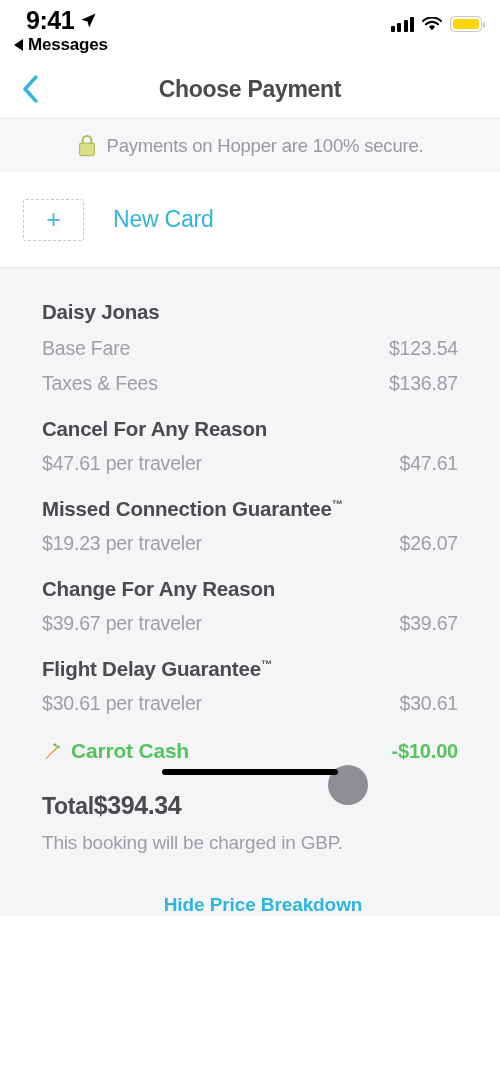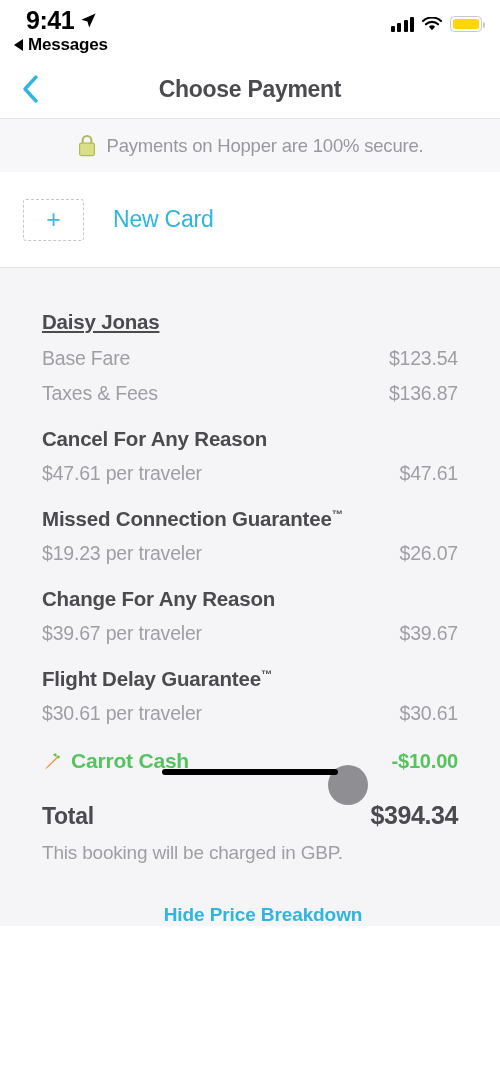--- a/index.html
+++ b/index.html
@@ -111,40 +111,40 @@
   
   .breakdown {
     background: #f5f4f7;
     padding: 28px 42px 0 42px;
   }
   .bd-head {
     font-size: 20.5px; font-weight: bold; color: #4a4a4f;
     letter-spacing: -0.2px;
     margin-top: 22px; margin-bottom: 11px;
   }
-  .bd-head.first { margin-top: 14px; margin-bottom: 13px; text-decoration: underline; }
+  .bd-head.first { margin-top: 4px; margin-bottom: 13px; }
   .bd-row {
     display: flex; align-items: baseline; justify-content: space-between;
     margin-bottom: 12px;
   }
   .bd-label { font-size: 19.5px; color: #a09ea4; letter-spacing: -0.2px; }
   .bd-value { font-size: 19.5px; color: #a09ea4; letter-spacing: -0.2px; }
   .tm { font-size: 11px; vertical-align: super; letter-spacing: 0; }
 
   .carrot-row {
     display: flex; align-items: center; justify-content: space-between;
     margin-top: 24px;
   }
   .carrot-left { display: flex; align-items: center; gap: 8px; }
   .carrot-label { font-size: 21px; color: #55c45e; font-weight: bold; letter-spacing: -0.2px; }
   .carrot-value { font-size: 20px; color: #55c45e; font-weight: bold; letter-spacing: -0.2px; text-align: center; }
   .carrot-icon { width: 21px; height: 21px; display: block; }
 
   .total-row {
-    display: flex; align-items: baseline; justify-content: space-between;
+    display: flex; align-items: baseline; 
     margin-top: 28px;
   }
   .total-label { font-size: 23px; font-weight: bold; color: #4a4a4f; letter-spacing: -0.3px; }
   .total-value { font-size: 25px; font-weight: bold; color: #4a4a4f; letter-spacing: -0.4px; }
   .currency-note {
     margin-top: 12px;
     font-size: 19px; color: #a09ea4; letter-spacing: -0.2px;
   }
   .hide-link-wrap {
     margin-top: 40px;

